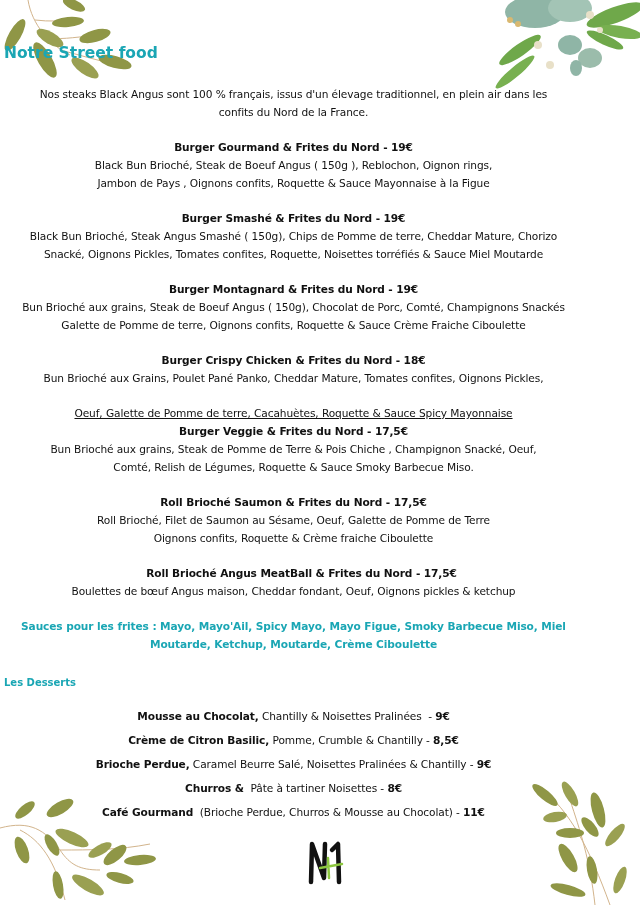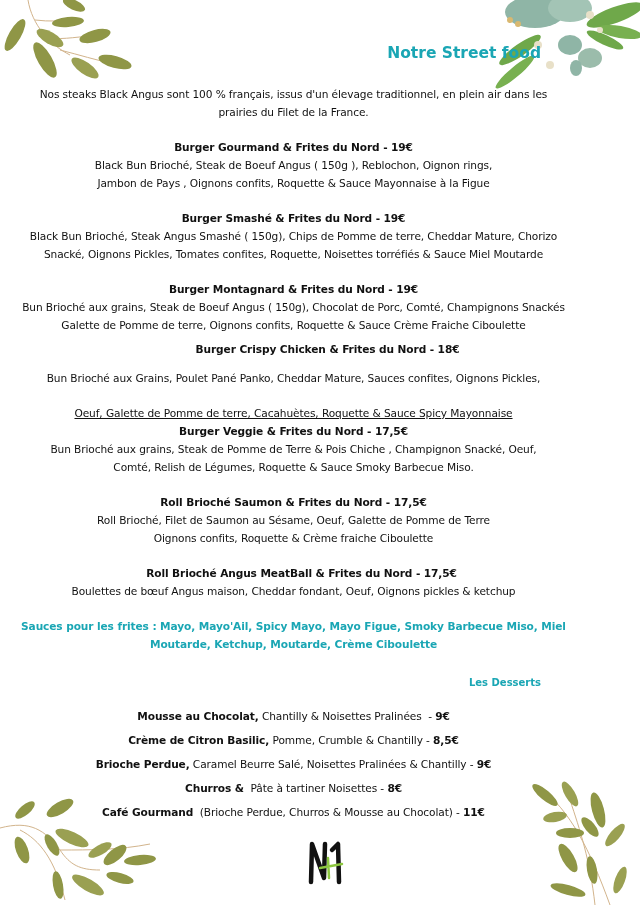--- a/index.html
+++ b/index.html
@@ -1,19 +1,19 @@
 <!DOCTYPE html>
 <html><head>
 <meta charset="utf-8">
 <style>
   html, body { margin: 0; padding: 0; background: #ffffff; }
   body { width: 640px; height: 905px; position: relative; overflow: hidden;
          font-family: "DejaVu Sans", sans-serif; color: #111; }
   .deco { position: absolute; }
-  .title { position: absolute; left: 16px; width: 525px; text-align: right;
+  .title { position: absolute; left: 4px; width: 525px; text-align: left;
            color: #1aa6b4; font-weight: bold; font-family: "DejaVu Sans", sans-serif; }
   .line { position: absolute; left: 0; width: 587px; text-align: center;
           font-size: 10.6px; line-height: 18px; white-space: nowrap; letter-spacing: -0.1px; }
   .bold { font-weight: bold; }
   .teal { color: #1aa6b4; font-weight: bold; }
   .logo { position: absolute; left: 306px; top: 838px; width: 40px; height: 50px; }
 </style>
 </head>
 <body>
 
@@ -74,36 +74,36 @@
   <ellipse cx="95" cy="65" rx="14" ry="5" transform="rotate(-50 95 65)" fill="#9aa052"></ellipse>
   <ellipse cx="48" cy="88" rx="16" ry="6" transform="rotate(60 48 88)" fill="#8f9646"></ellipse>
   <ellipse cx="72" cy="100" rx="14" ry="5" transform="rotate(80 72 100)" fill="#8f9646"></ellipse>
   <ellipse cx="100" cy="110" rx="14" ry="5" transform="rotate(-70 100 110)" fill="#9aa052"></ellipse>
   <ellipse cx="48" cy="120" rx="18" ry="5" transform="rotate(15 48 120)" fill="#8f9646"></ellipse>
 </svg>
 
 <div class="title" style="top:44px;font-size:15.5px;">Notre Street food</div>
 
 <div class="line" style="top:85px;">Nos steaks Black Angus sont 100 % français, issus d'un élevage traditionnel, en plein air dans les</div>
-<div class="line" style="top:103px;">prairies du Filet de la France.</div>
+<div class="line" style="top:103px;">confits du Nord de la France.</div>
 
 <div class="line bold" style="top:138px;">Burger Gourmand &amp; Frites du Nord - 19€</div>
 <div class="line" style="top:156px;">Black Bun Brioché, Steak de Boeuf Angus ( 150g ), Reblochon, Oignon rings,</div>
 <div class="line" style="top:174px;">Jambon de Pays , Oignons confits, Roquette &amp; Sauce Mayonnaise à la Figue</div>
 
 <div class="line bold" style="top:209px;">Burger Smashé &amp; Frites du Nord - 19€</div>
 <div class="line" style="top:227px;">Black Bun Brioché, Steak Angus Smashé ( 150g), Chips de Pomme de terre, Cheddar Mature, Chorizo</div>
 <div class="line" style="top:245px;">Snacké, Oignons Pickles, Tomates confites, Roquette, Noisettes torréfiés &amp; Sauce Miel Moutarde</div>
 
 <div class="line bold" style="top:280px;">Burger Montagnard &amp; Frites du Nord - 19€</div>
 <div class="line" style="top:298px;">Bun Brioché aux grains, Steak de Boeuf Angus ( 150g), Chocolat de Porc, Comté, Champignons Snackés</div>
 <div class="line" style="top:316px;">Galette de Pomme de terre, Oignons confits, Roquette &amp; Sauce Crème Fraiche Ciboulette</div>
 
-<div class="line bold" style="top:340px;padding-left:34px;">Burger Crispy Chicken &amp; Frites du Nord - 18€</div>
-<div class="line" style="top:369px;">Bun Brioché aux Grains, Poulet Pané Panko, Cheddar Mature, Sauces confites, Oignons Pickles,</div>
+<div class="line bold" style="top:351px;">Burger Crispy Chicken &amp; Frites du Nord - 18€</div>
+<div class="line" style="top:369px;">Bun Brioché aux Grains, Poulet Pané Panko, Cheddar Mature, Tomates confites, Oignons Pickles,</div>
 <div class="line" style="top:404px;text-decoration:underline;">Oeuf, Galette de Pomme de terre, Cacahuètes, Roquette &amp; Sauce Spicy Mayonnaise</div>
 
 <div class="line bold" style="top:422px;">Burger Veggie &amp; Frites du Nord - 17,5€</div>
 <div class="line" style="top:440px;">Bun Brioché aux grains, Steak de Pomme de Terre &amp; Pois Chiche , Champignon Snacké, Oeuf,</div>
 <div class="line" style="top:458px;">Comté, Relish de Légumes, Roquette &amp; Sauce Smoky Barbecue Miso.</div>
 
 <div class="line bold" style="top:493px;">Roll Brioché Saumon &amp; Frites du Nord - 17,5€</div>
 <div class="line" style="top:511px;">Roll Brioché, Filet de Saumon au Sésame, Oeuf, Galette de Pomme de Terre</div>
 <div class="line" style="top:529px;">Oignons confits, Roquette &amp; Crème fraiche Ciboulette</div>
 

